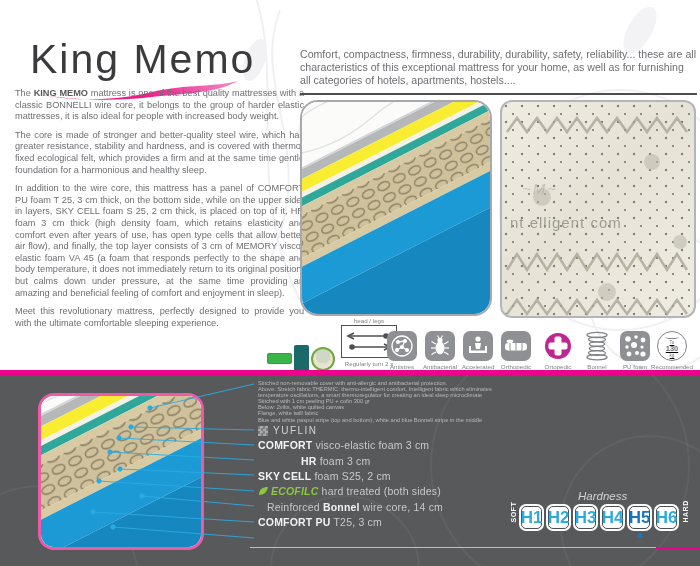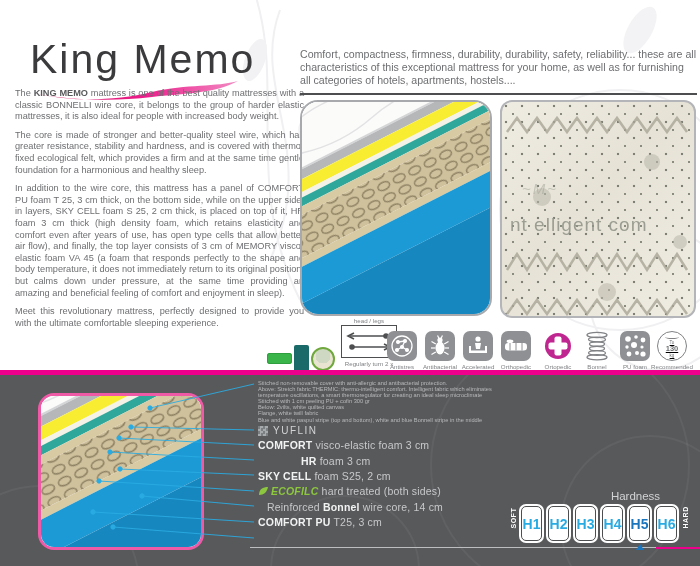--- a/index.html
+++ b/index.html
@@ -31,21 +31,21 @@
                    border:2px solid #a7a9ac; border-radius:18px; }
   #fabric-panel  { left:500px; top:100px; width:196px; height:218px;
                    border:2px solid #b3b5b8; border-radius:12px;
                    background:
                      radial-gradient(circle at 4px 4px, #7e8076 1.2px, transparent 1.6px),
                      radial-gradient(circle at 11px 12px, #8a8c80 1.1px, transparent 1.5px),
                      linear-gradient(135deg,#efece2 0%, #e6e2d6 45%, #efece2 100%);
                    background-size:16px 16px, 16px 16px, 100% 100%; }
   .mattress-svg { display:block; width:100%; height:100%; }
   #fabric-text { position:absolute; left:8px; top:112px; width:185px; color:#8f9287;
-                 font-size:19px; letter-spacing:1px; opacity:.85; }
+                 font-size:15px; letter-spacing:1px; opacity:.85; }
   #fabric-text2 { position:absolute; left:20px; top:78px; width:170px; color:#a0a396;
                  font-size:15px; letter-spacing:2px; opacity:.5; font-style:italic; }
 
   
   #logo-cluster { position:absolute; left:267px; top:344px; width:70px; height:30px; }
   .cert { position:absolute; }
   #eco-cert-logo { left:0; top:9px; width:25px; height:11px; border-radius:3px;
                    background:#39b54a; box-shadow:inset 0 0 0 1px #2e9e3f; }
   #tencel-logo { left:27px; top:1px; width:15px; height:27px; background:#1b6a6a;
                  border-radius:2px; }
@@ -104,27 +104,27 @@
   .layer-row .eco { color:#8dc63f; font-weight:bold; font-style:italic; }
   .leaf { margin-right:2px; vertical-align:-1px; }
   #lr0 { top:64px; } #lr1 { top:80px;margin-left:43px; } #lr2 { top:95px; } #lr3 { top:110px; }
   #lr4 { top:126px;padding-left:9px; } #lr5 { top:141px; } #lr6 { top:158px; }
 
   #bottom-rule { position:absolute; left:250px; top:172px; width:406px; height:1px; background:#bcbec0; }
   #bottom-rule-pink { position:absolute; left:656px; top:172px; width:44px; height:1.6px; background:#ec008c; }
 
   
   #hardness { position:absolute; left:508px; top:115px; width:185px; }
-  #hardness-title { text-align:center; color:#d1d3d4; font-size:11.5px; margin-left:70px; margin-bottom:4px; }
+  #hardness-title { text-align:left; color:#d1d3d4; font-size:11.5px; margin-left:70px; margin-bottom:4px;font-style:italic; }
   #hbar { display:flex; align-items:center; }
   .rot { color:#fff; font-weight:bold; font-size:7px; letter-spacing:.5px; transform:rotate(-90deg); width:10px; }
   .hwrap { position:relative; margin:0 3px; }
-  .hbadge { width:21px; height:35px; background:#fff; border:1.4px solid #4d4e50;
+  .hbadge { width:21px; height:23px; background:#fff; border:1.4px solid #4d4e50;
             box-shadow:0 0 0 2px #fff; border-radius:5px; display:flex; align-items:center;
-            justify-content:center; color:#29abe2; font-weight:bold; font-size:14px; }
+            justify-content:center; color:#29abe2; font-weight:bold; font-size:17px; }
   .hwrap.selected .hbadge { color:#1b75bc; }
   .hwrap.selected::after { content:''; position:absolute; left:50%; margin-left:-4px; bottom:-9px;
             border-left:4px solid transparent; border-right:4px solid transparent;
             border-bottom:6px solid #1b75bc; }
 
   #callouts { position:absolute; left:0; top:0; }
 </style>
 </head>
 <body>
 

